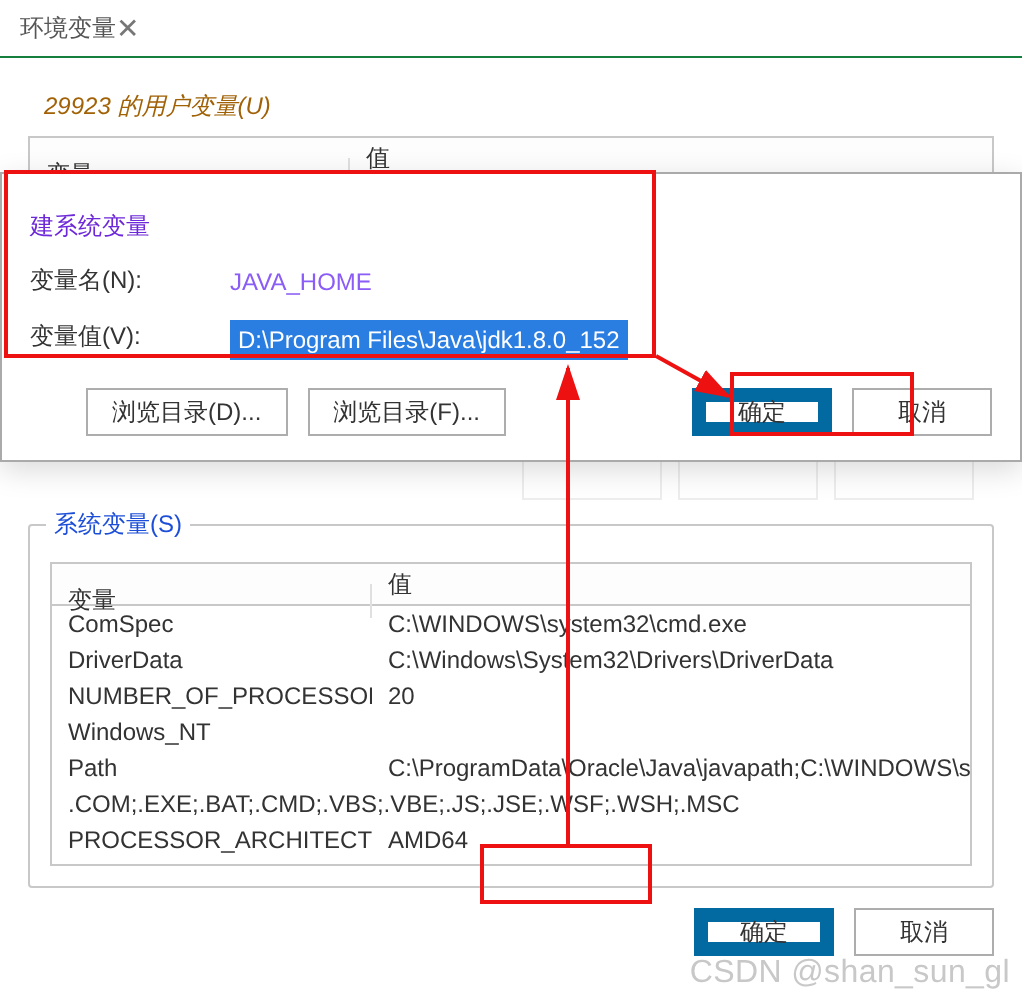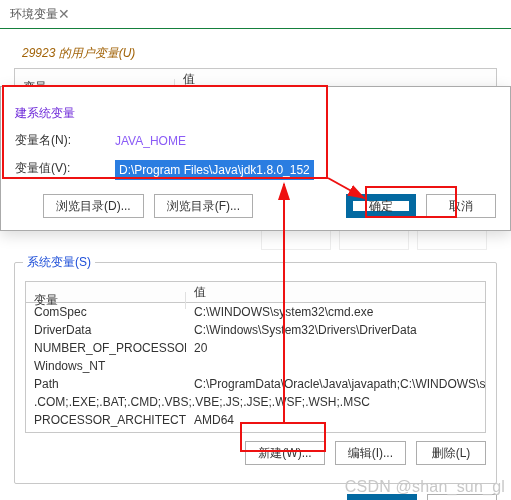--- a/index.html
+++ b/index.html
@@ -176,25 +176,20 @@
         <div class="c2">C:\ProgramData\Oracle\Java\javapath;C:\WINDOWS\system32;C:</div>
       </div>
       <div class="row">
         <div class="c2">.COM;.EXE;.BAT;.CMD;.VBS;.VBE;.JS;.JSE;.WSF;.WSH;.MSC</div>
       </div>
       <div class="row">
         <div class="c1">PROCESSOR_ARCHITECTURE</div>
         <div class="c2">AMD64</div>
       </div>
     </div>
-  <div class="btn-row">
-    <div class="btn">新建(W)...</div>
-    <div class="btn">编辑(I)...</div>
-    <div class="btn">删除(L)</div>
-  </div>
 </div>
 
 <div class="bottom-btns">
   <div class="btn btn-blue">确定</div>
   <div class="btn">取消</div>
 </div>
 
 <div class="modal">
   <div style="margin-bottom:6px; color:#6d28d9;font-family:Liberation Serif, serif;">建系统变量</div>
   <div class="field-row">

